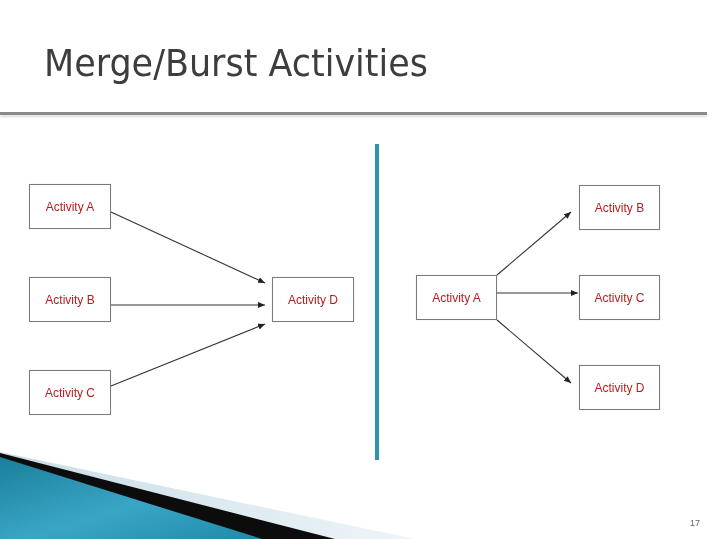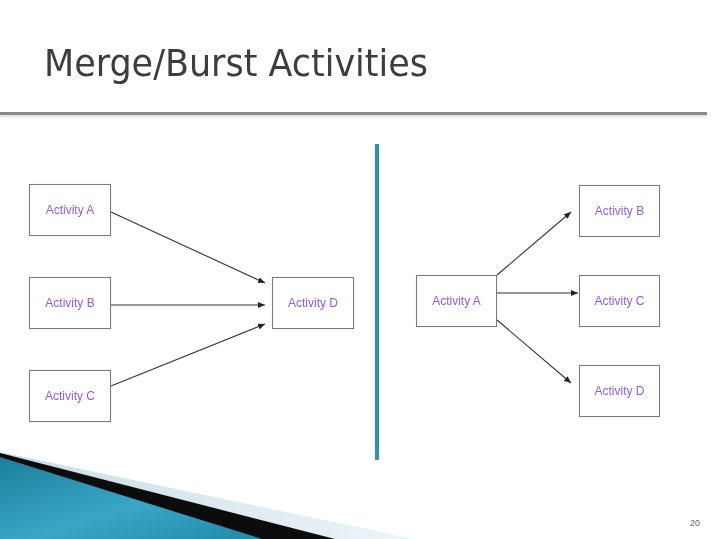--- a/index.html
+++ b/index.html
@@ -20,23 +20,23 @@
       background: #8a8a8a;
       box-shadow: 0 2px 3px rgba(0,0,0,0.15);
     }
     .divider {
       position: absolute; left: 375px; top: 144px; width: 4px; height: 316px;
       background: #2f93ad;
     }
     .node {
       position: absolute; box-sizing: border-box;
       border: 1px solid #7a7a7a; background: #ffffff;
-      width: 82px; height: 52px;
+      width: 82px; height: 45px;
       display: flex; align-items: center; justify-content: center;
-      font-size: 12px; color: #8b5cf6;
+      font-size: 12px; color: #b91c1c;
       box-shadow: 0 0 1px rgba(0,0,0,0.15);
     }
     svg.edges { position: absolute; left: 0; top: 0; }
     .page-number {
       position: absolute; left: 690px; top: 518px;
       font-size: 9px; color: #666666;
     }
     svg.decor { position: absolute; left: 0; top: 0; }
   </style>
 </head>
@@ -102,13 +102,13 @@
 <div class="node" style="left:579px; top:185px; width:81px;">
   <span>Activity B</span>
 </div>
 <div class="node" style="left:579px; top:275px; width:81px;">
   <span>Activity C</span>
 </div>
 <div class="node" style="left:579px; top:365px; width:81px;">
   <span>Activity D</span>
 </div>
 
-<div class="page-number">20</div>
+<div class="page-number">17</div>
 
 </body></html>

